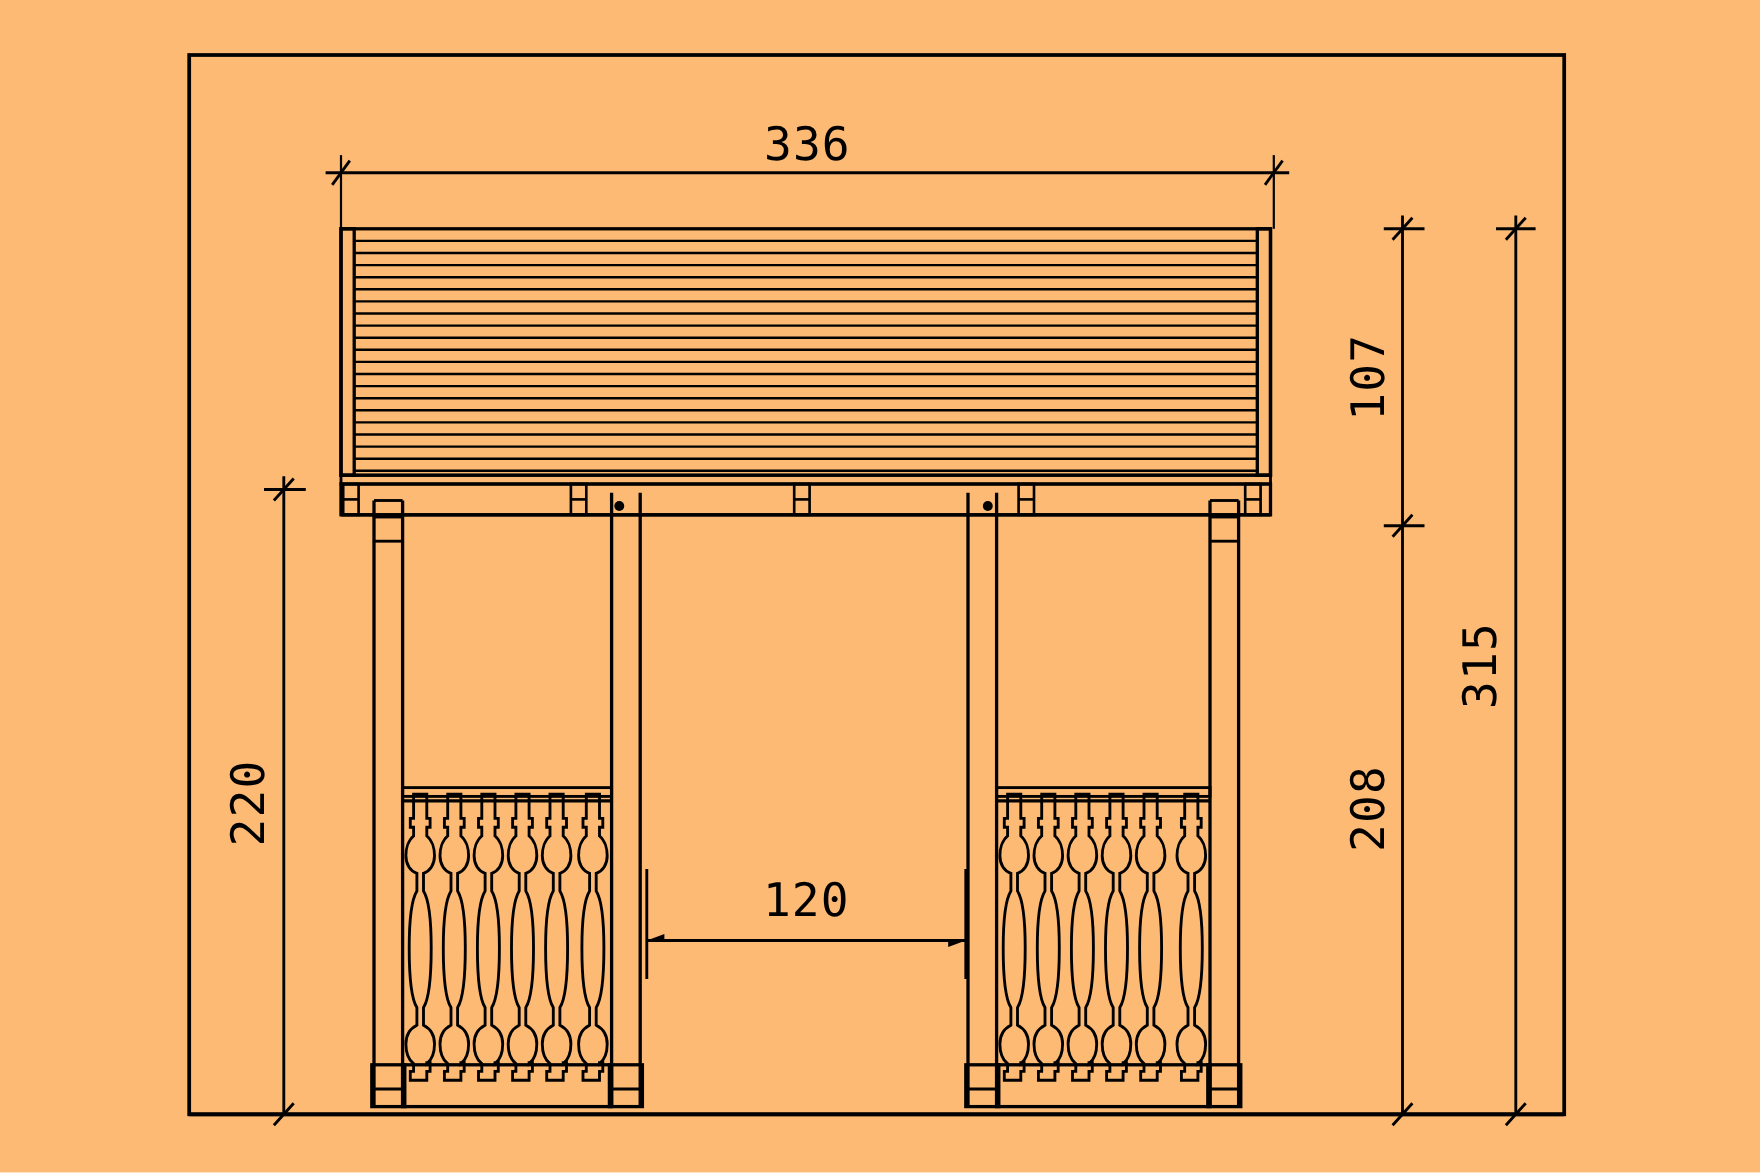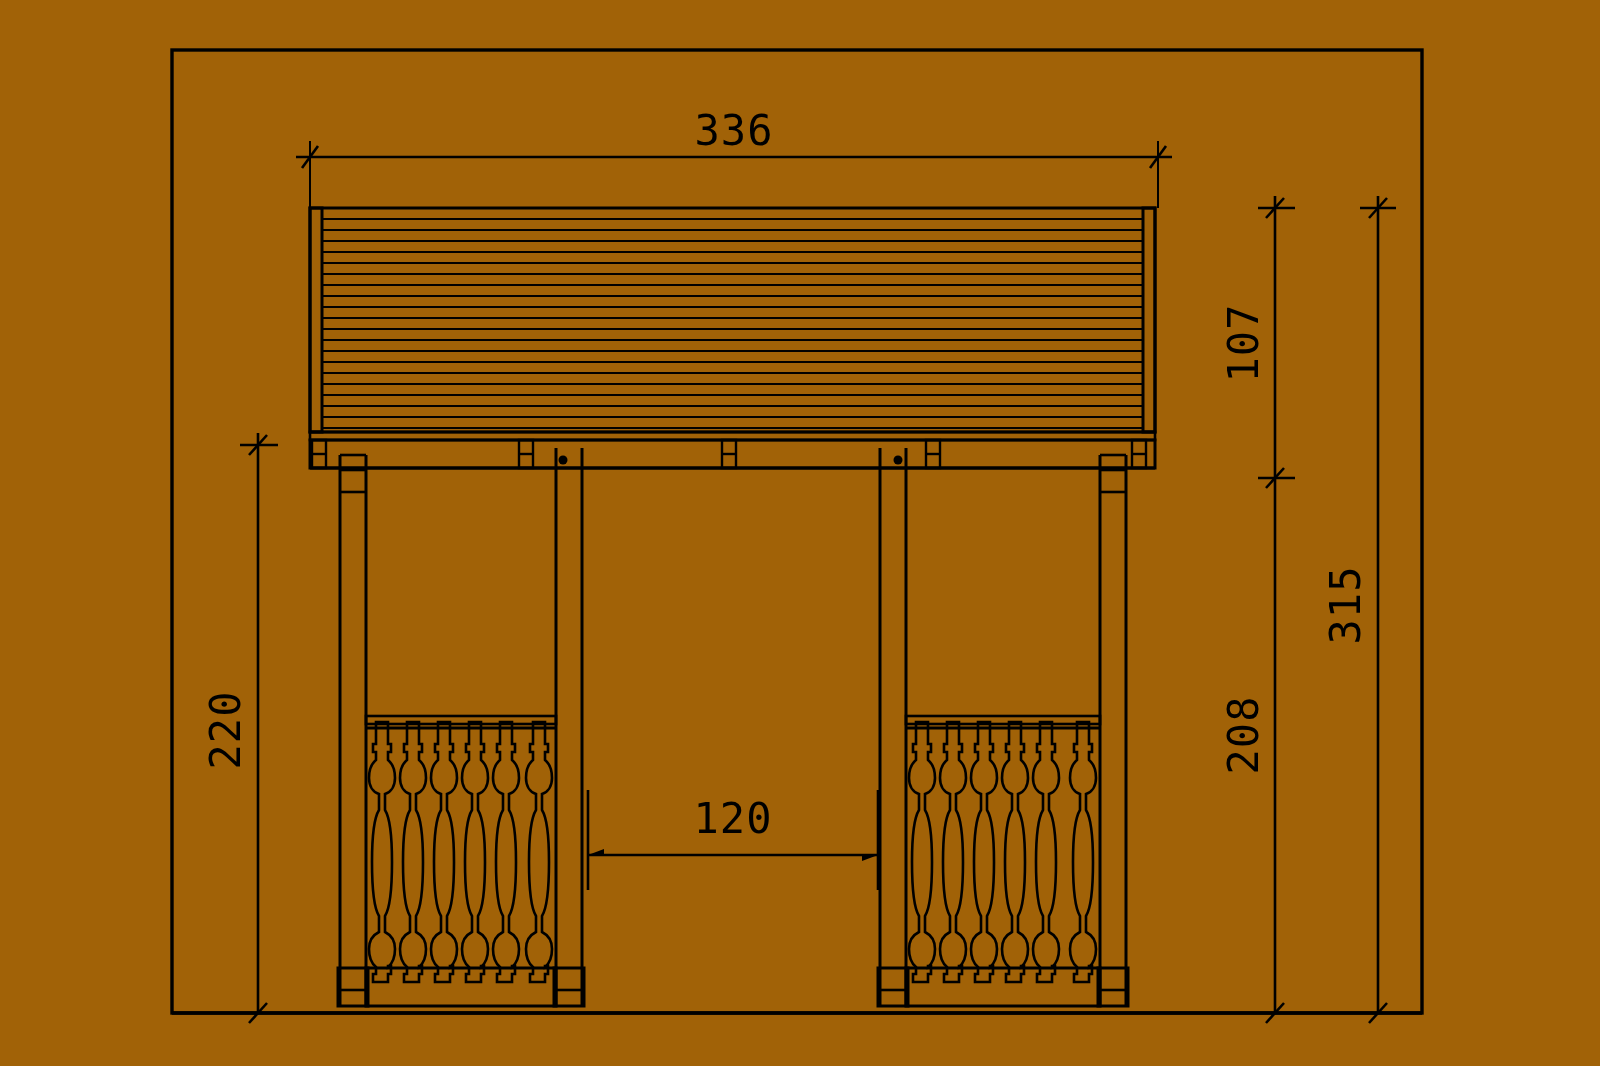--- a/index.html
+++ b/index.html
@@ -1,18 +1,18 @@
 <!DOCTYPE html>
 <html><head>
 <meta charset="utf-8">
 <style>
   html,body{margin:0;padding:0;background:#ffffff;}
   body{width:1600px;height:1066px;overflow:hidden;
        font-family:"DejaVu Sans Mono","Liberation Mono",monospace;}
-  #stage{position:relative;width:1600px;height:1066px;background:#a16207;}
+  #stage{position:relative;width:1600px;height:1066px;background:#fdba74;}
   svg{display:block;}
   .dimtext{font-family:"DejaVu Sans Mono","Liberation Mono",monospace;
            font-size:42px;fill:#000;letter-spacing:1px;}
 </style>
 </head>
 <body>
 
 <div id="stage">
 <svg width="1600" height="1066" viewBox="0 0 1600 1066">
 

